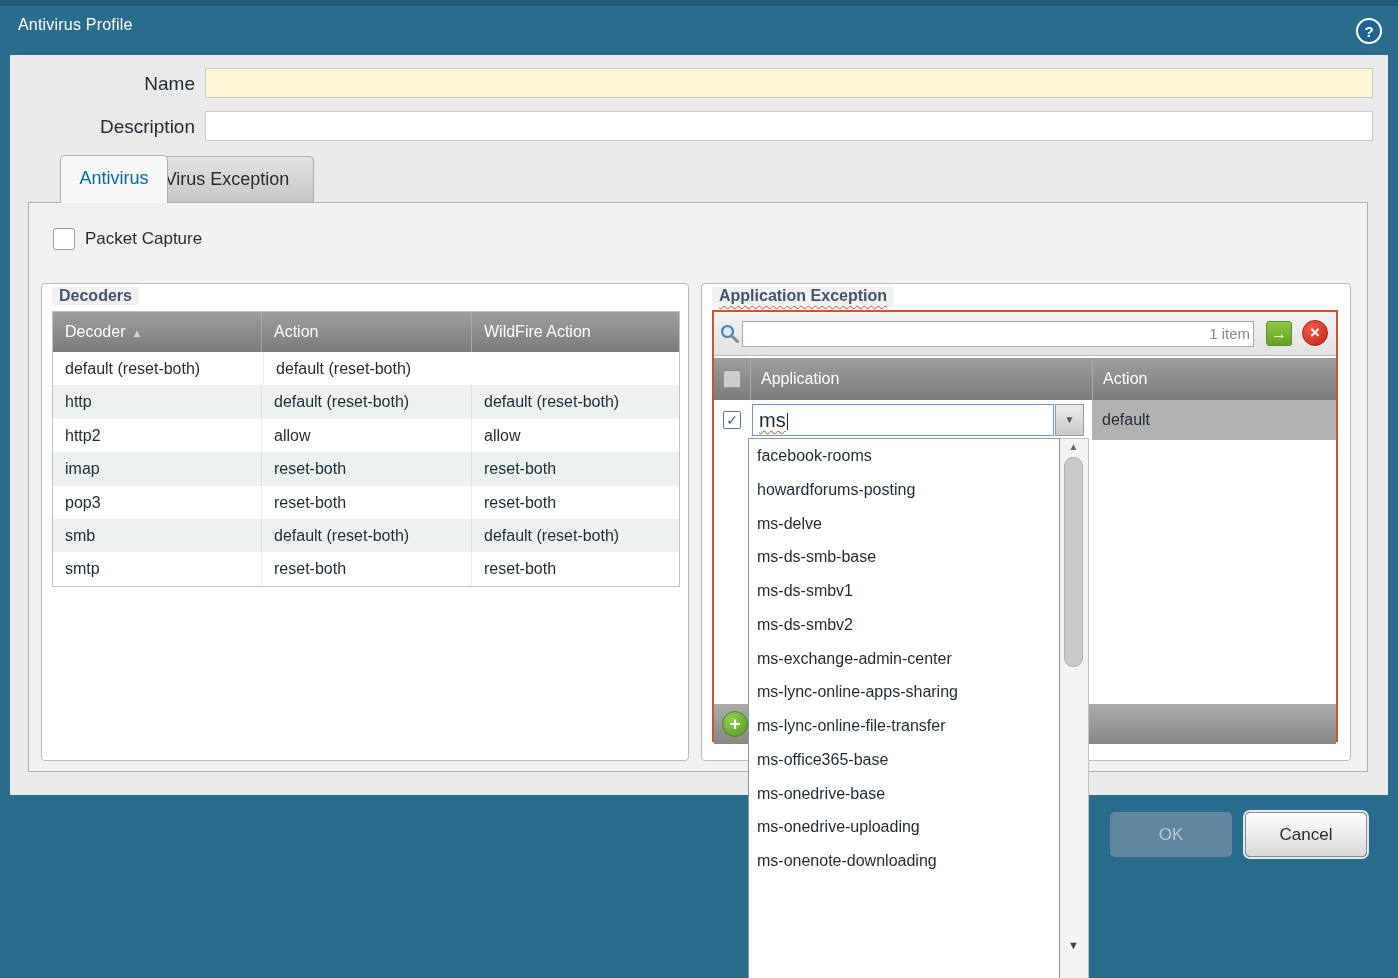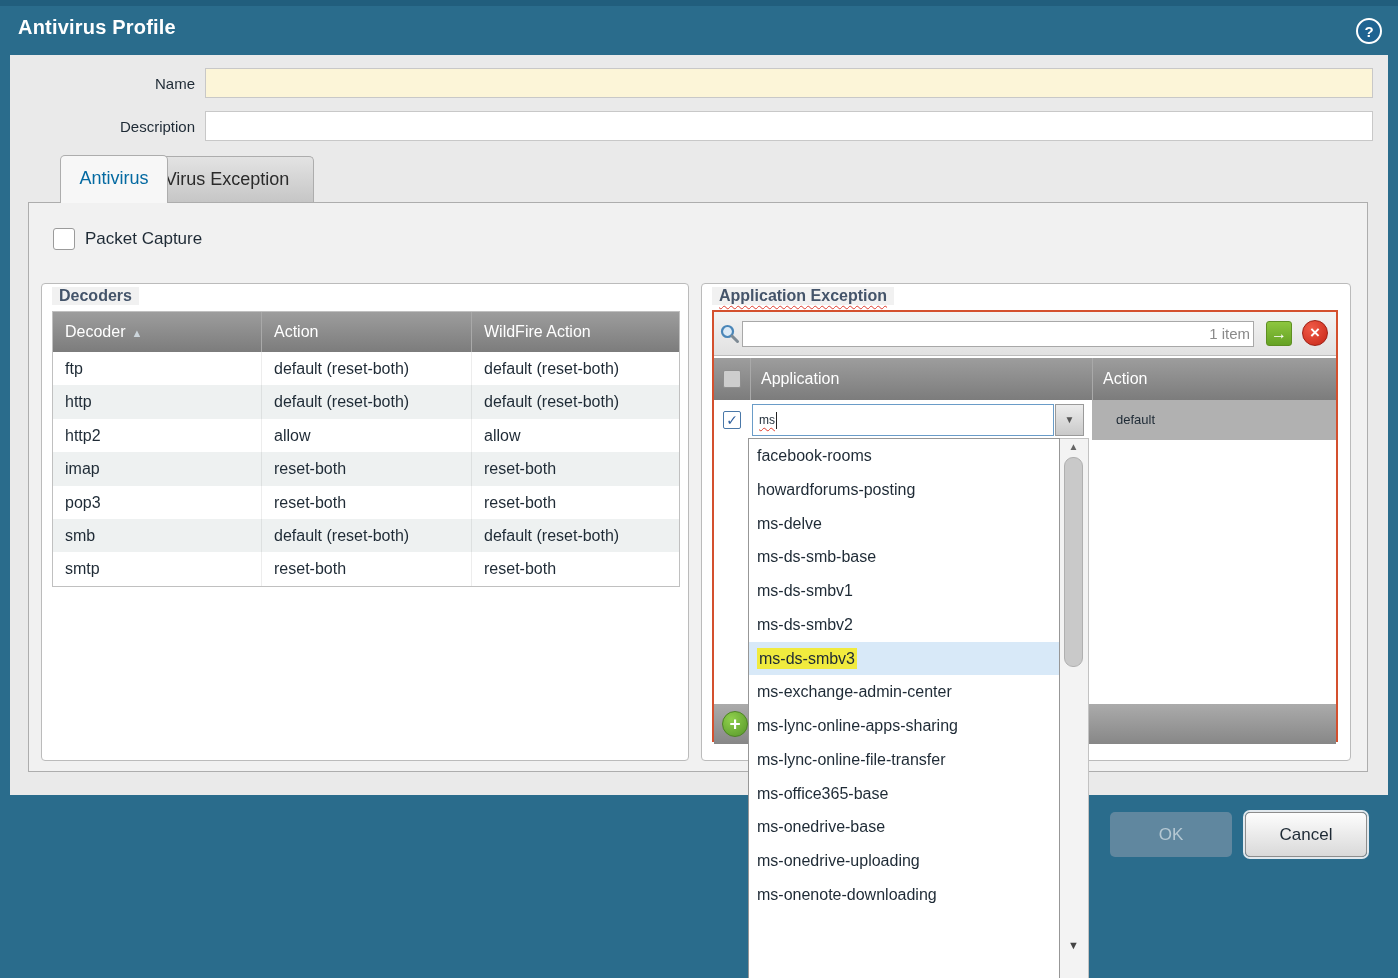--- a/index.html
+++ b/index.html
@@ -2,27 +2,27 @@
 <html><head>
 <meta charset="utf-8">
 <style>
   html,body{margin:0;padding:0;background:#1d5a77;}
   *{box-sizing:border-box;font-family:"Liberation Sans","DejaVu Sans",sans-serif;}
   .stage{position:relative;width:1398px;height:978px;background:#2a6c8c;overflow:hidden;margin:0 auto;}
   .abs{position:absolute;}
 
   
   .titlebar{position:absolute;left:0;top:0;width:1398px;height:55px;background:#2a6c8c;border-top:6px solid #215e7d;}
-  .titlebar .ttl{position:absolute;left:18px;top:10px;color:#fff;font-size:20px;font-weight:700;letter-spacing:.2px;}
+  .titlebar .ttl{position:absolute;left:18px;top:10px;color:#fff;font-size:16px;font-weight:400;letter-spacing:.2px;}
   .help-icon{position:absolute;right:16px;top:12px;width:26px;height:26px;border-radius:50%;border:2px solid #fff;background:#1f6391;color:#fff;font-weight:bold;font-size:15px;text-align:center;line-height:23px;cursor:pointer;}
 
   
   .dialog-body{position:absolute;left:10px;top:55px;width:1378px;height:740px;background:#eaeaea;}
 
-  .frm-label{position:absolute;left:0;width:185px;height:30px;line-height:30px;text-align:right;font-size:15px;color:#1e2a35;}
+  .frm-label{position:absolute;left:0;width:185px;height:30px;line-height:30px;text-align:right;font-size:19px;color:#1e2a35;}
   .frm-input{position:absolute;left:195px;width:1168px;height:30px;border:1px solid #c8c8c8;font-size:16px;padding:0 8px;color:#1e2a35;outline:none;}
   .inp-name{background:#fcf5d8;}
   .inp-desc{background:#ffffff;}
 
   
   .tab{position:absolute;height:47px;border:1px solid #adadad;border-bottom:none;border-radius:5px 5px 0 0;text-align:center;line-height:45px;font-size:18px;cursor:pointer;}
   .tab-active{left:18px;top:100px;width:108px;background:#f7f7f7;color:#0369a1;z-index:3;height:48px;margin-left:32px;}
   .tab-inactive{left:130px;top:101px;width:174px;background:linear-gradient(#e3e3e3,#c6c6c6);color:#2b2b2b;height:46px;}
   .tab-panel{position:absolute;left:18px;top:147px;width:1340px;height:570px;border:1px solid #adadad;background:#f1f1f1;z-index:2;}
 
@@ -57,25 +57,25 @@
   .ae-thead{position:absolute;left:0;top:46px;right:0;height:42px;display:flex;background:linear-gradient(#9d9d9d,#7c7c7c);color:#fff;font-size:16px;}
   .ae-th{line-height:42px;padding-left:10px;border-left:1px solid #a9a9a9;}
   .ae-c-cb{width:36px;display:flex;align-items:center;justify-content:center;}
   .ae-c-app{width:342px;}
   .ae-c-act{width:244px;flex:1;}
   .hdr-cb{width:18px;height:18px;background:#cdcdcd;border:1px solid #8e8e8e;border-radius:2px;cursor:pointer;}
 
   .ae-row{position:absolute;left:0;top:88px;right:0;height:40px;display:flex;background:#fff;}
   .row-cb{width:18px;height:18px;background:#fff;border:1px solid #4a78a8;border-radius:2px;color:#2e5f9e;font-size:14px;font-weight:bold;text-align:center;line-height:16px;cursor:pointer;}
   .combo-wrap{position:relative;width:342px;}
-  .combo-input{position:absolute;left:2px;top:4px;width:302px;height:32px;border:1px solid #6a9cc8;background:#fff;font-size:12px;color:#1e2a35;line-height:30px;padding-left:6px;cursor:text;}
+  .combo-input{position:absolute;left:2px;top:4px;width:302px;height:32px;border:1px solid #6a9cc8;background:#fff;font-size:20px;color:#1e2a35;line-height:30px;padding-left:6px;cursor:text;}
   .combo-text{text-decoration:underline wavy #e03c2d 1px;text-underline-offset:3px;}
   .caret{display:inline-block;width:1px;height:17px;background:#222;vertical-align:middle;margin-left:1px;}
   .combo-arrow{position:absolute;left:305px;top:4px;width:29px;height:32px;border:1px solid #9a9a9a;background:linear-gradient(#ececec,#c9c9c9);text-align:center;line-height:30px;font-size:10px;color:#555;cursor:pointer;}
-  .act-cell{background:#b1b1b1;line-height:40px;padding-left:24px;font-size:13px;color:#1e2a35;cursor:pointer;}
+  .act-cell{background:#b1b1b1;line-height:40px;padding-left:10px;font-size:16px;color:#1e2a35;cursor:pointer;}
 
   .grid-footer{position:absolute;left:0;top:392px;right:0;height:40px;background:linear-gradient(#ababab,#878787);}
   .btn-add{position:absolute;left:8px;top:7px;width:26px;height:26px;border:1px solid #4c8422;border-radius:50%;background:radial-gradient(circle at 35% 30%,#8fd04c,#57962a);color:#fff;font-weight:bold;font-size:19px;text-align:center;line-height:23px;cursor:pointer;}
 
   
   .dropdown{position:absolute;left:748px;top:438px;width:341px;height:560px;z-index:50;}
   .dd-list{position:absolute;left:0;top:0;width:312px;height:560px;background:#fff;border:1px solid #979797;}
   .dd-item{height:33.75px;line-height:33.75px;padding-left:8px;font-size:16px;color:#1e2a35;white-space:nowrap;overflow:hidden;cursor:pointer;}
   .dd-item.sel{background:#d8e9f8;}
   .dd-item.sel span{background:#f1eb3e;padding:2px 2px;}
@@ -119,21 +119,20 @@
       <div class="fset" style="left:12px;top:80px;width:648px;height:478px;">
         <span class="fset-legend">Decoders</span>
 
         <div class="tbl" style="left:10px;top:27px;width:628px;">
           <div class="thead">
             <div class="th dc1"><span>Decoder</span><span class="sort-arrow">▲</span></div>
             <div class="th dc2">Action</div>
             <div class="th dc3">WildFire Action</div>
           </div>
           <div class="trow">
-              <div class="td dc1">ftp</div>
               <div class="td dc2">default (reset-both)</div>
               <div class="td dc3">default (reset-both)</div>
             </div>
           <div class="trow alt">
               <div class="td dc1">http</div>
               <div class="td dc2">default (reset-both)</div>
               <div class="td dc3">default (reset-both)</div>
             </div>
           <div class="trow">
               <div class="td dc1">http2</div>
@@ -212,21 +211,20 @@
   <div class="btn-cancel">Cancel</div>
 
   <div class="dropdown">
     <div class="dd-list">
       <div class="dd-item"><span>facebook-rooms</span></div>
       <div class="dd-item"><span>howardforums-posting</span></div>
       <div class="dd-item"><span>ms-delve</span></div>
       <div class="dd-item"><span>ms-ds-smb-base</span></div>
       <div class="dd-item"><span>ms-ds-smbv1</span></div>
       <div class="dd-item"><span>ms-ds-smbv2</span></div>
-      <div class="dd-item sel"><span>ms-ds-smbv3</span></div>
       <div class="dd-item"><span>ms-exchange-admin-center</span></div>
       <div class="dd-item"><span>ms-lync-online-apps-sharing</span></div>
       <div class="dd-item"><span>ms-lync-online-file-transfer</span></div>
       <div class="dd-item"><span>ms-office365-base</span></div>
       <div class="dd-item"><span>ms-onedrive-base</span></div>
       <div class="dd-item"><span>ms-onedrive-uploading</span></div>
       <div class="dd-item"><span>ms-onenote-downloading</span></div>
     </div>
     <div class="dd-scroll">
       <div class="scr-up">▲</div>

